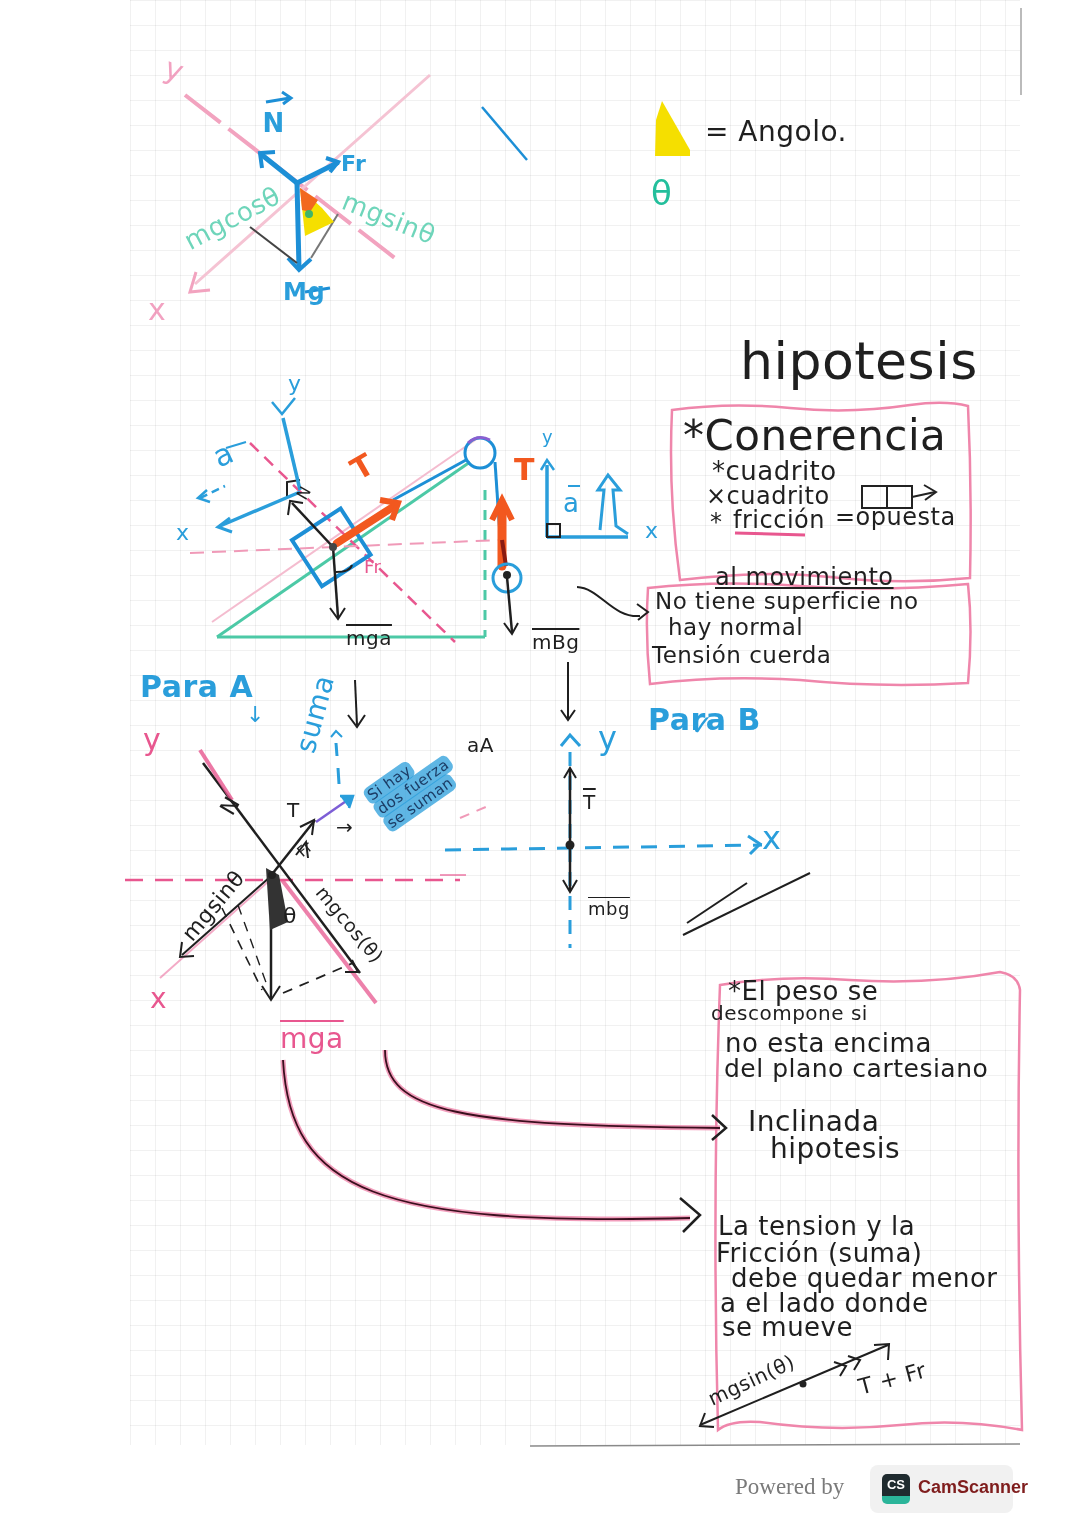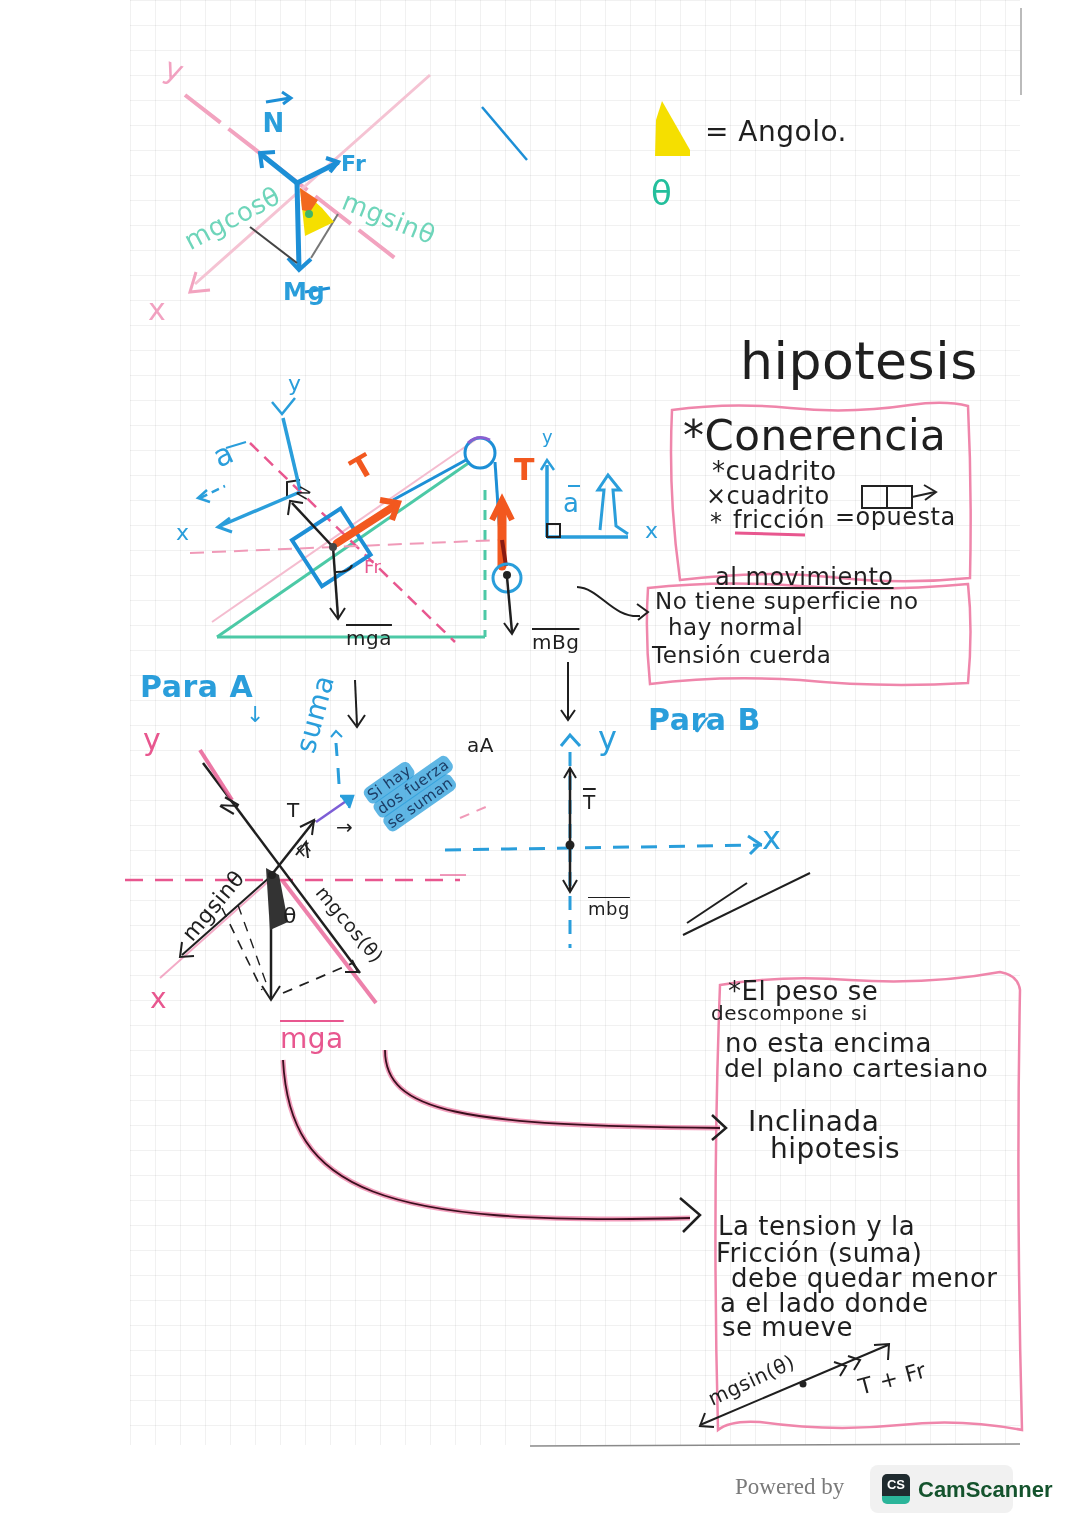--- a/index.html
+++ b/index.html
@@ -27,21 +27,21 @@
   .hl { background: rgba(42,158,219,0.75); color: #1c3d66; padding: 0 3px; border-radius: 6px; }
   .footer-powered { position: absolute; left: 735px; top: 1474px; font-family: Liberation Serif, serif;
                     font-size: 23px; color: #7a7a7a; white-space: nowrap; }
   .badge { position: absolute; left: 870px; top: 1465px; width: 143px; height: 48px; background: #f1f1f1;
            border-radius: 8px; }
   .cs-icon { position: absolute; left: 12px; top: 9px; width: 28px; height: 30px; border-radius: 5px;
              background: linear-gradient(to bottom, #1f2b2f 0 72%, #2bb59a 72% 100%);
              color: #fff; font-family: "Liberation Sans", sans-serif; font-weight: bold; font-size: 13px;
              text-align: center; line-height: 22px; }
   .cs-name { position: absolute; left: 48px; top: 12px; font-family: "Liberation Sans", sans-serif;
-             font-size: 22px; color: #14532d; font-weight: bold; white-space: nowrap; }
+             font-size: 18px; color: #7f1d1d; font-weight: bold; white-space: nowrap; }
 </style>
 </head>
 <body>
 
 <div class="page"></div>
 
 <svg class="ink" viewBox="0 0 1080 1528">
 
   <line x1="1021" y1="8" x2="1021" y2="95" stroke="#bbb" stroke-width="2"></line>
 

